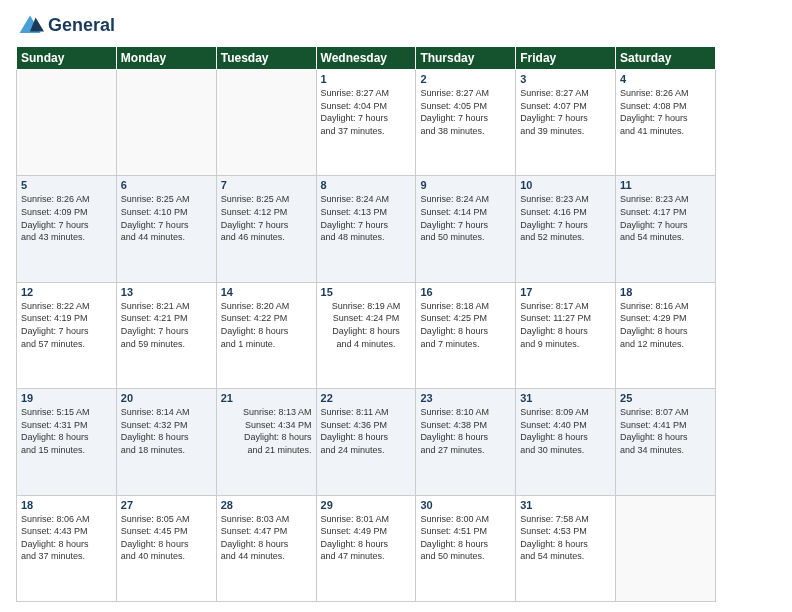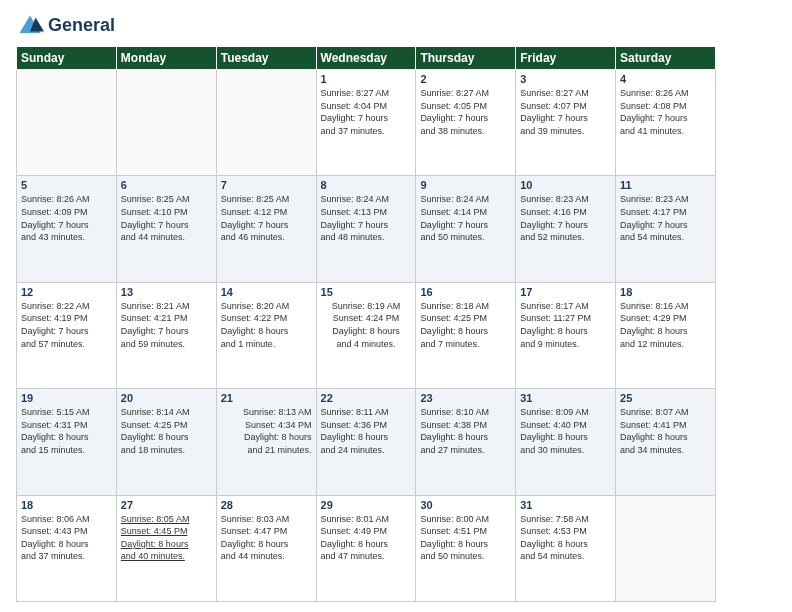--- a/index.html
+++ b/index.html
@@ -273,21 +273,21 @@
           <td>
             <div class="day-number">19</div>
             <div class="day-info" style="white-space: pre-line;">Sunrise: 5:15 AM
 Sunset: 4:31 PM
 Daylight: 8 hours
 and 15 minutes.</div>
           </td>
           <td>
             <div class="day-number">20</div>
             <div class="day-info" style="white-space: pre-line;">Sunrise: 8:14 AM
-Sunset: 4:25 PM
+Sunset: 4:32 PM
 Daylight: 8 hours
 and 18 minutes.</div>
           </td>
           <td>
             <div class="day-number">21</div>
             <div class="day-info" style="white-space: pre-line; text-align: right;">Sunrise: 8:13 AM
 Sunset: 4:34 PM
 Daylight: 8 hours
 and 21 minutes.</div>
           </td>
@@ -323,21 +323,21 @@
         <tr>
           <td>
             <div class="day-number">18</div>
             <div class="day-info" style="white-space: pre-line;">Sunrise: 8:06 AM
 Sunset: 4:43 PM
 Daylight: 8 hours
 and 37 minutes.</div>
           </td>
           <td>
             <div class="day-number">27</div>
-            <div class="day-info" style="white-space: pre-line; text-decoration: underline;">Sunrise: 8:05 AM
+            <div class="day-info" style="white-space: pre-line;">Sunrise: 8:05 AM
 Sunset: 4:45 PM
 Daylight: 8 hours
 and 40 minutes.</div>
           </td>
           <td>
             <div class="day-number">28</div>
             <div class="day-info" style="white-space: pre-line;">Sunrise: 8:03 AM
 Sunset: 4:47 PM
 Daylight: 8 hours
 and 44 minutes.</div>

